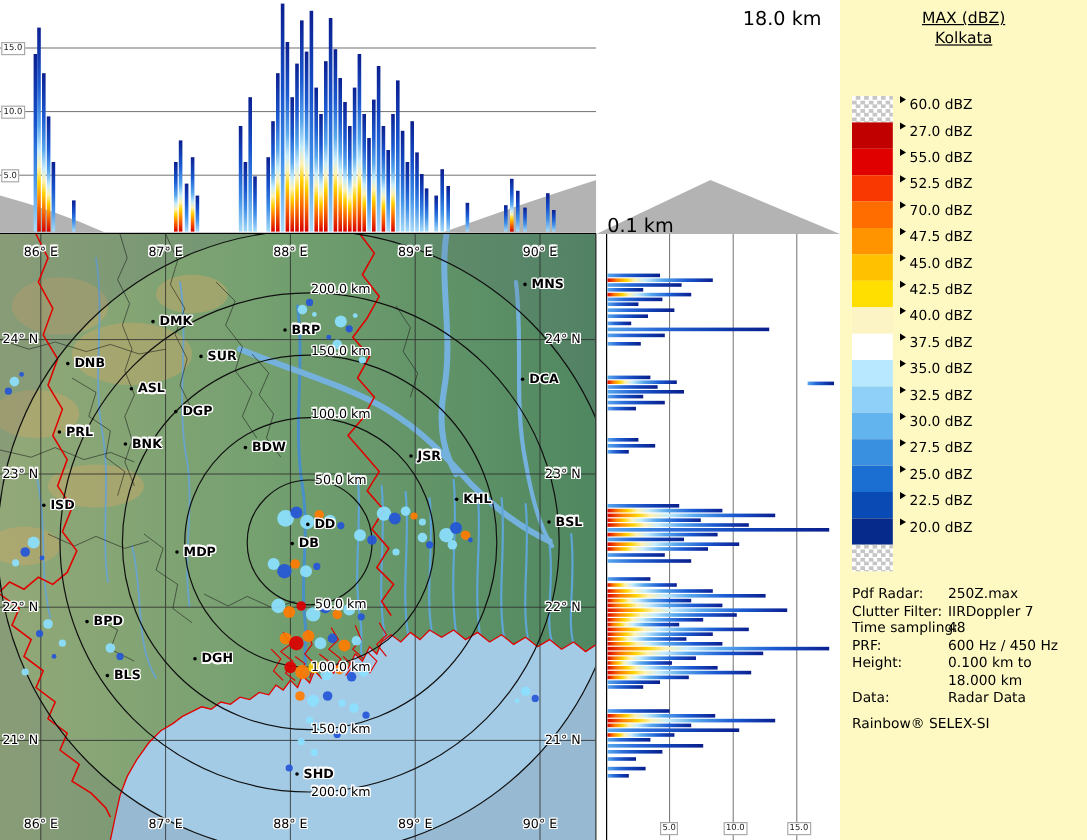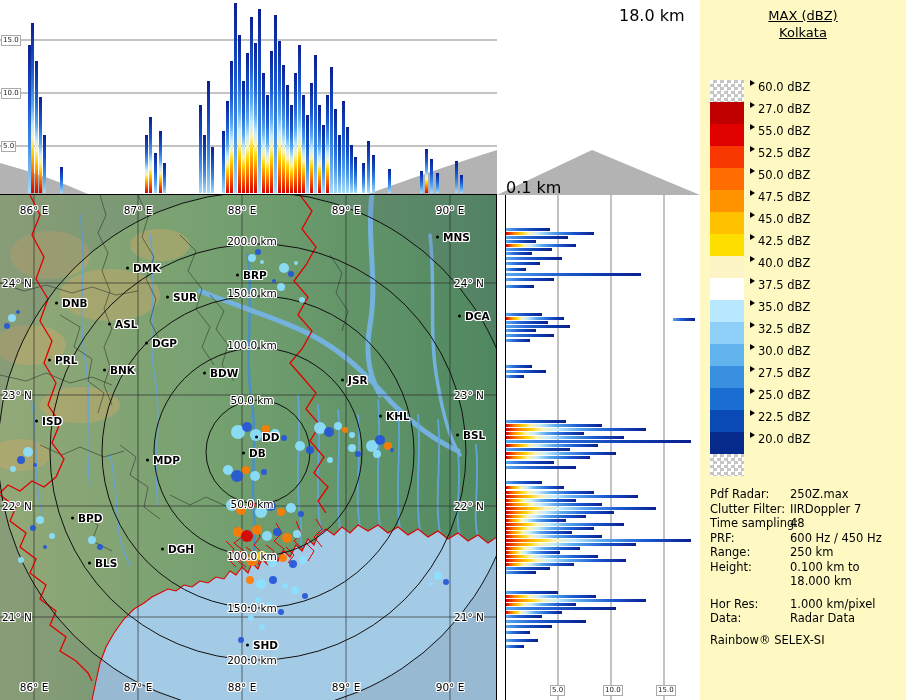--- a/index.html
+++ b/index.html
@@ -14,21 +14,21 @@
 
   .axis-km { position:absolute; font-size:16px; color:#000; white-space:nowrap; }
   #label-18km { left:619px; top:6px; }
   #label-01km { left:506px; top:178px; }
 
   .tick { position:absolute; font-size:7px; line-height:9px; color:#222; background:#fff; border:1px solid #aaa; padding:0 1px; white-space:nowrap; z-index:5; }
 
   
   .maplabel { position:absolute; transform:translate(-50%,-50%); font-size:10.5px; color:#000; white-space:nowrap; z-index:6;
     text-shadow:-1px 0 0 #fff,1px 0 0 #fff,0 -1px 0 #fff,0 1px 0 #fff,-1px -1px 0 #fff,1px 1px 0 #fff,-1px 1px 0 #fff,1px -1px 0 #fff; }
-  .rangelabel { font-size:10.5px; }
+  .rangelabel { font-size:10.5px;margin-left:32px; }
   .station { position:absolute; transform:translate(0,-50%); z-index:6; white-space:nowrap; }
   .st-dot { position:absolute; left:-2px; top:50%; transform:translate(0,-50%); width:3px; height:3px; background:#000; border-radius:50%; }
   .st-label { margin-left:5px; font-size:10.5px; font-weight:bold; color:#000;
     text-shadow:-1px 0 0 #fff,1px 0 0 #fff,0 -1px 0 #fff,0 1px 0 #fff,-1px -1px 0 #fff,1px 1px 0 #fff,-1px 1px 0 #fff,1px -1px 0 #fff; }
 
   
   .legend-header { padding-top:7px; text-align:center; }
   .legend-header div { line-height:17px; font-size:13px; }
   .legend-scale { position:absolute; left:10px; top:80px; }
   .scale-row { display:flex; height:22px; }
@@ -321,21 +321,21 @@
         <div class="st-label">BRP</div>
       </div><div class="station" style="left: 168px; top: 102px;">
         <div class="st-dot"></div>
         <div class="st-label">SUR</div>
       </div><div class="station" style="left: 57px; top: 108px;">
         <div class="st-dot"></div>
         <div class="st-label">DNB</div>
       </div><div class="station" style="left: 110px; top: 129px;">
         <div class="st-dot"></div>
         <div class="st-label">ASL</div>
-      </div><div class="station" style="left: 460px; top: 121px;">
+      </div><div class="station" style="left: 436px; top: 121px;">
         <div class="st-dot"></div>
         <div class="st-label">DCA</div>
       </div><div class="station" style="left: 147px; top: 148px;">
         <div class="st-dot"></div>
         <div class="st-label">DGP</div>
       </div><div class="station" style="left: 50px; top: 165px;">
         <div class="st-dot"></div>
         <div class="st-label">PRL</div>
       </div><div class="station" style="left: 105px; top: 175px;">
         <div class="st-dot"></div>
@@ -501,21 +501,21 @@
           <div class="scale-label">55.0 dBZ</div>
         </div>
         <div class="scale-row">
           <div class="swatch" style="background: rgb(248, 56, 0);"></div>
           <div class="arrow"></div>
           <div class="scale-label">52.5 dBZ</div>
         </div>
         <div class="scale-row">
           <div class="swatch" style="background: rgb(255, 108, 0);"></div>
           <div class="arrow"></div>
-          <div class="scale-label">50.0 dBZ</div>
+          <div class="scale-label">70.0 dBZ</div>
         </div>
         <div class="scale-row">
           <div class="swatch" style="background: rgb(255, 148, 0);"></div>
           <div class="arrow"></div>
           <div class="scale-label">47.5 dBZ</div>
         </div>
         <div class="scale-row">
           <div class="swatch" style="background: rgb(255, 193, 0);"></div>
           <div class="arrow"></div>
           <div class="scale-label">45.0 dBZ</div>
@@ -586,35 +586,27 @@
           </div>
           <div class="info-row">
             <span class="info-key">Time sampling:</span>
             <span class="info-val">48</span>
           </div>
           <div class="info-row">
             <span class="info-key">PRF:</span>
             <span class="info-val">600 Hz / 450 Hz</span>
           </div>
           <div class="info-row">
-            <span class="info-key">Range:</span>
-            <span class="info-val">250 km</span>
-          </div>
-          <div class="info-row">
             <span class="info-key">Height:</span>
             <span class="info-val">0.100 km to</span>
           </div>
           <div class="info-row">
             <span class="info-key"></span>
             <span class="info-val">18.000 km</span>
           </div>
-          <div class="info-row gap-above">
-            <span class="info-key">Hor Res:</span>
-            <span class="info-val">1.000 km/pixel</span>
-          </div>
           <div class="info-row">
             <span class="info-key">Data:</span>
             <span class="info-val">Radar Data</span>
           </div>
         </div>
       <div class="legend-footer">Rainbow® SELEX-SI</div>
     </div>
   </div>
 
 </div>

